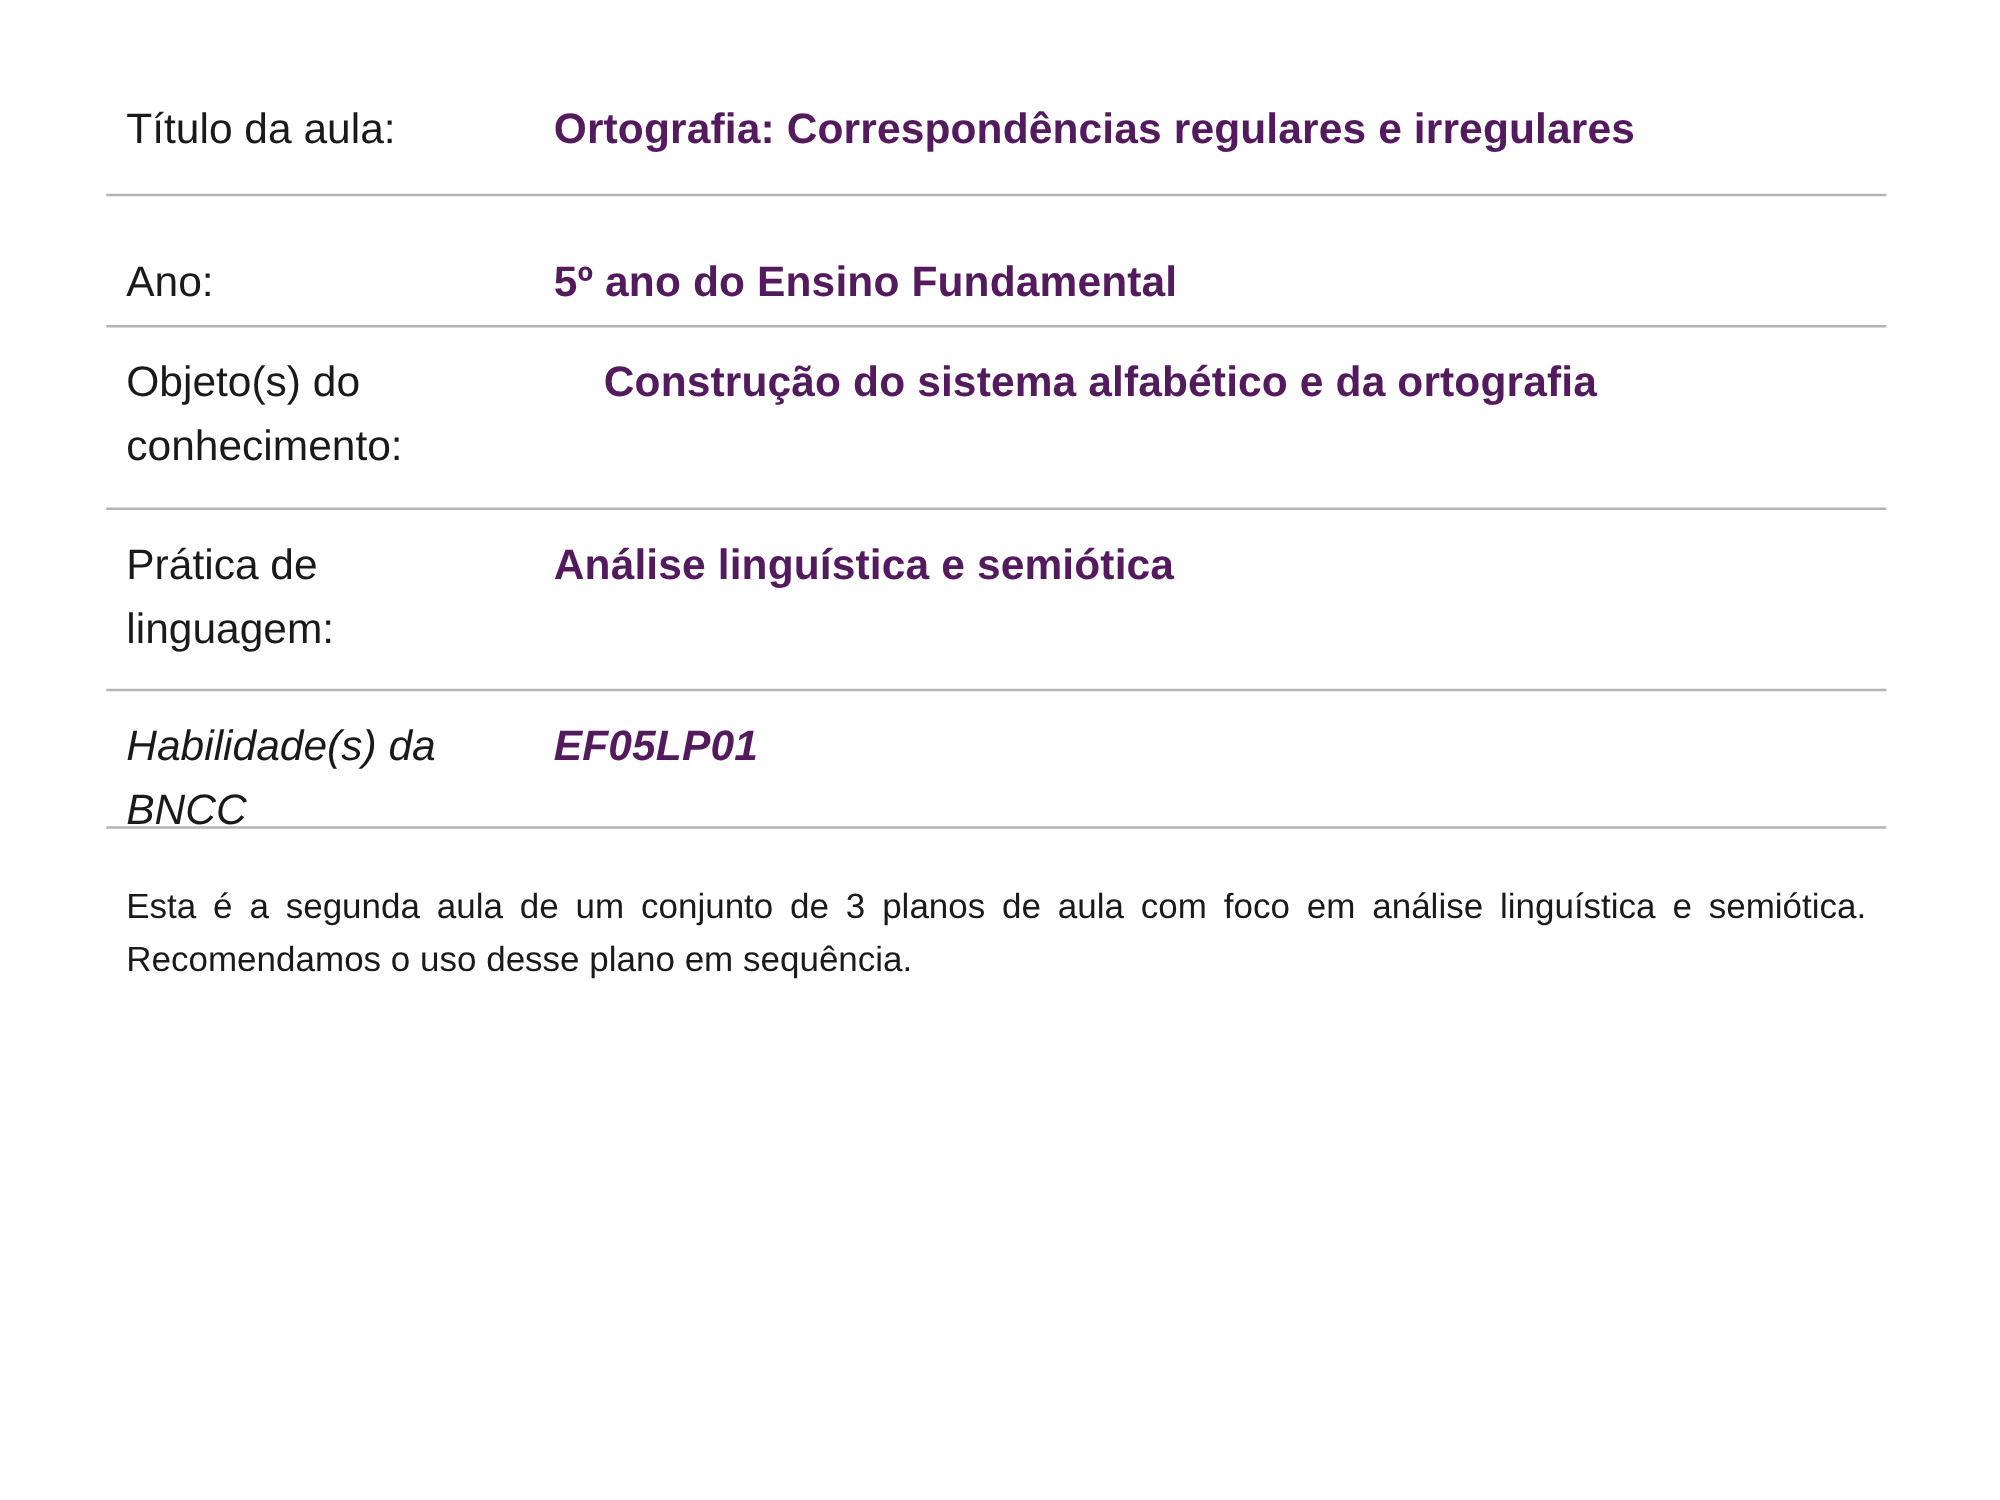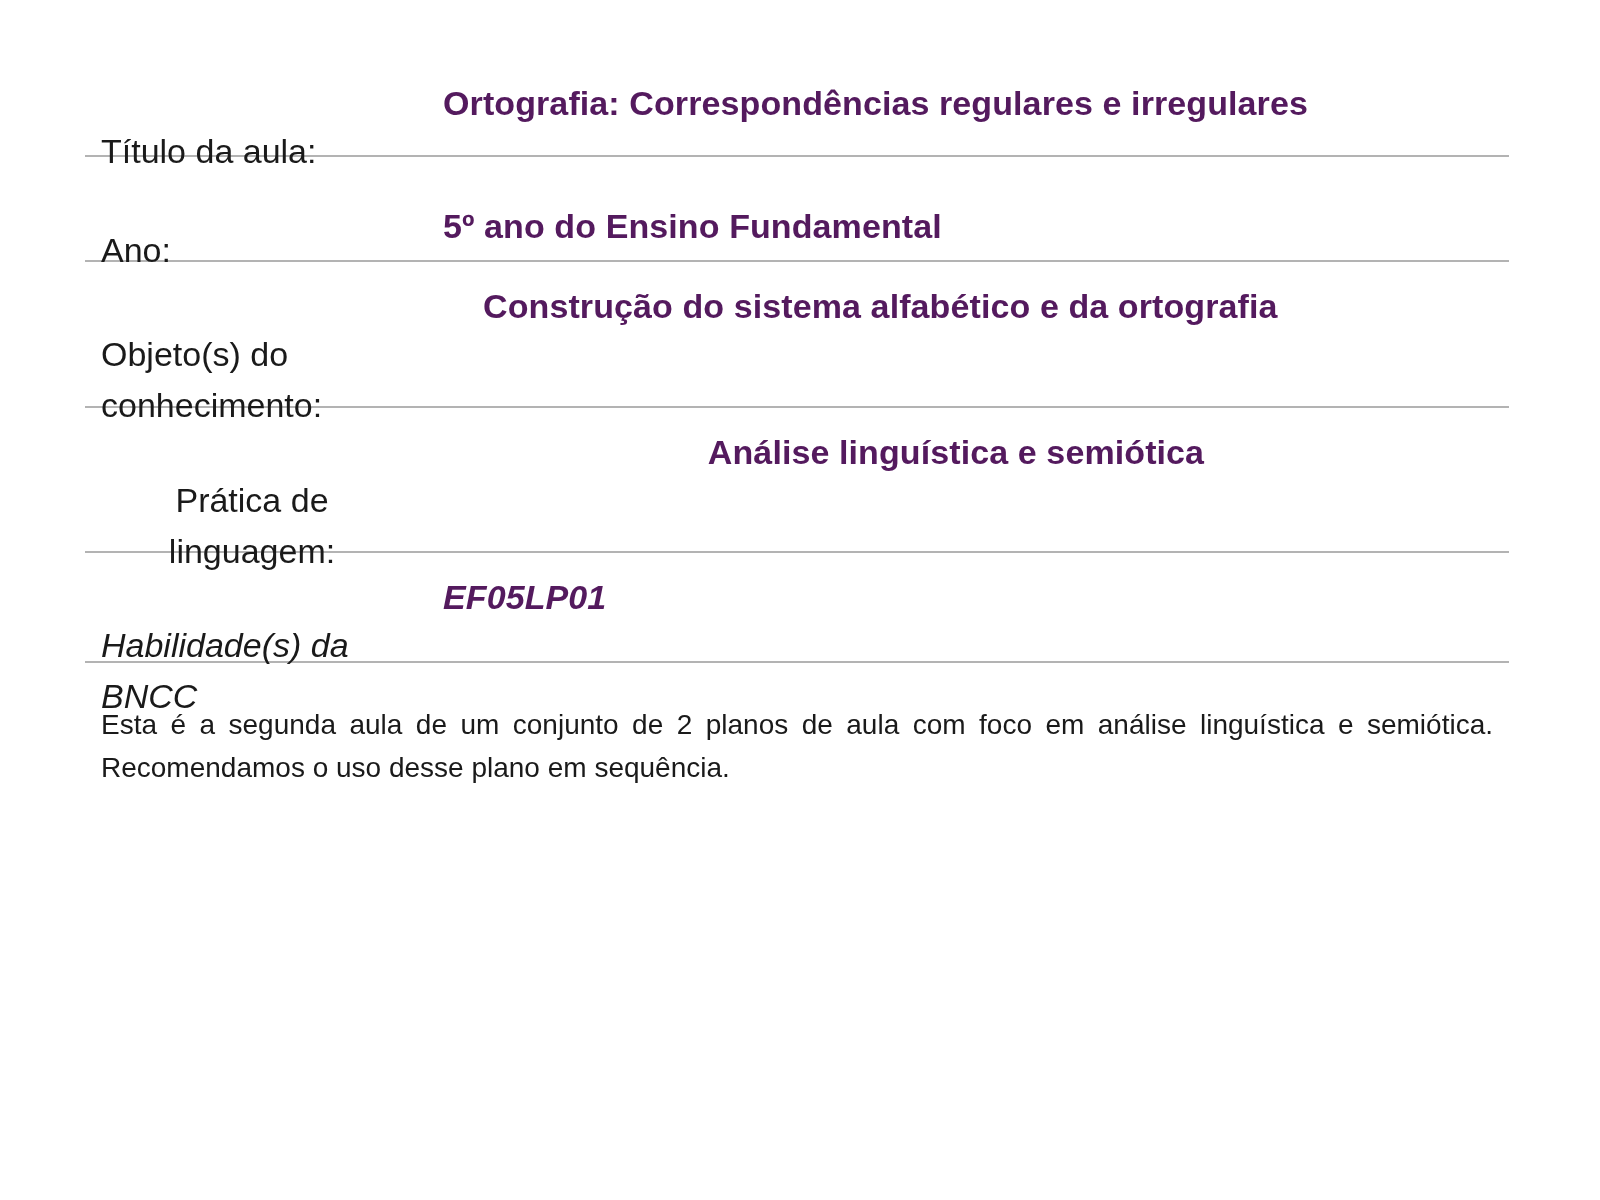--- a/index.html
+++ b/index.html
@@ -1,25 +1,25 @@
 <!DOCTYPE html>
 <html><head>
   <meta charset="utf-8">
   <style>
     html, body { margin: 0; padding: 0; background: #ffffff; }
     body { width: 1600px; height: 1200px; position: relative; overflow: hidden; font-family: "Liberation Sans", sans-serif; }
     .sheet { position: absolute; left: 85px; top: 60px; width: 1424px; }
     .row { display: flex; border-bottom: 2px solid #b3b3b3; box-sizing: border-box; }
-    .label { width: 318px; padding-left: 16px; color: #1a1a1a; font-size: 34px; line-height: 51px; box-sizing: border-box; margin-top: 48px; }
+    .label { width: 318px; padding-left: 16px; color: #1a1a1a; font-size: 34px; line-height: 51px; box-sizing: border-box; }
     .value { flex: 1; color: #541a5e; font-weight: bold; font-size: 34px; line-height: 51px; padding-right: 40px; letter-spacing: 0.1px; margin-left: 40px; }
     .r1 { height: 97px; padding-top: 18px; }
     .r2 { height: 196px; padding-top: 19px; }
     .r3 { height: 105px; padding-top: 35px; align-items: center; }
     .r4 { height: 146px; padding-top: 19px; gap: 40px; }
-    .r5 { height: 145px; padding-top: 19px; text-align: center; }
+    .r5 { height: 145px; padding-top: 19px; }
     .r6 { height: 110px; padding-top: 19px; font-style: italic; }
     .note { padding: 12px 16px 0 16px; font-size: 28px; line-height: 43px; color: #1a1a1a; text-align: justify; }
   </style>
 </head>
 <body>
 
 <div class="sheet">
   <div class="row r1">
     <div class="label">Título da aula:</div>
     <div class="value">Ortografia: Correspondências regulares e irregulares</div>
@@ -33,14 +33,14 @@
     <div class="value">Construção do sistema alfabético e da ortografia</div>
   </div>
   <div class="row r5">
     <div class="label">Prática de linguagem:</div>
     <div class="value">Análise linguística e semiótica</div>
   </div>
   <div class="row r6">
     <div class="label">Habilidade(s) da BNCC</div>
     <div class="value">EF05LP01</div>
   </div>
-  <p class="note">Esta é a segunda aula de um conjunto de 2 planos de aula com foco em análise linguística e semiótica. Recomendamos o uso desse plano em sequência.</p>
+  <p class="note">Esta é a segunda aula de um conjunto de 3 planos de aula com foco em análise linguística e semiótica. Recomendamos o uso desse plano em sequência.</p>
 </div>
 
 </body></html>

